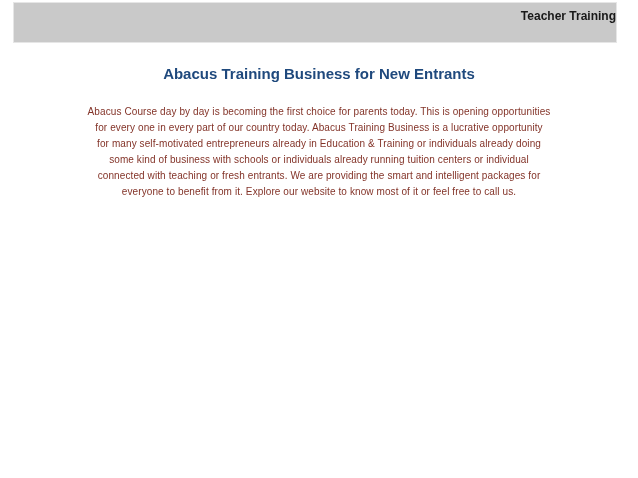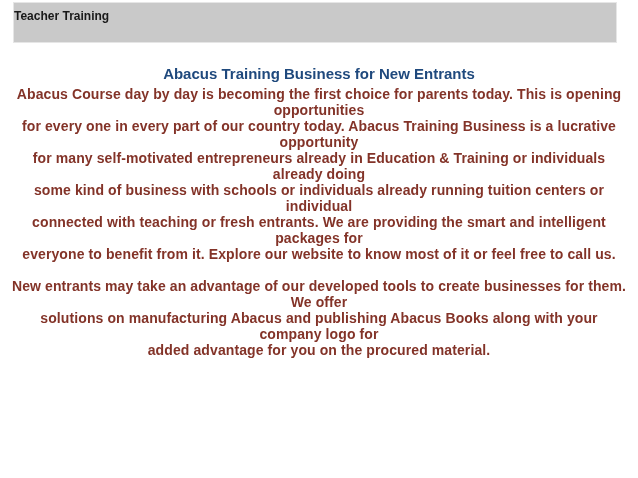--- a/index.html
+++ b/index.html
@@ -16,47 +16,47 @@
   }
   .header-bar {
     position: absolute;
     left: 13px;
     top: 2px;
     width: 604px;
     height: 41px;
     box-sizing: border-box;
     background: var(--header_bar_fill, #c9c9c9);
     border: 1px solid var(--header_bar_border, #e6e6e6);
-    text-align: left;
+    text-align: right;
   }
   .header-title {
     margin-top: 5px;
     font-size: 12px;
     font-weight: bold;
     line-height: 16px;
     color: var(--header_text, #191919);
   }
   .slide-content {
     position: absolute;
     top: 64px;
     left: 8px;
     right: 8px;
     text-align: center;
   }
   .slide-title {
-    margin: 0 0 2px 0;
+    margin: 0 0 20px 0;
     font-size: 15px;
     font-weight: bold;
     line-height: 20px;
     color: var(--title_text, #1f497d);
   }
   .para {
     margin: 0 0 16px 0;
-    font-size: 14px;
-    font-weight: bold;
+    font-size: 10px;
+    font-weight: normal;
     line-height: 16px;
     letter-spacing: 0.1px;
     color: var(--body_text, #833328);
     white-space: pre-line;
   }
 </style>
 </head>
 <body>
 
 <div class="slide">
@@ -69,18 +69,15 @@
     <h1 class="slide-title">Abacus Training Business for New Entrants</h1>
 
     <p class="para">Abacus Course day by day is becoming the first choice for parents today. This is opening opportunities
 for every one in every part of our country today. Abacus Training Business is a lucrative opportunity
 for many self-motivated entrepreneurs already in Education &amp; Training or individuals already doing
 some kind of business with schools or individuals already running tuition centers or individual
 connected with teaching or fresh entrants. We are providing the smart and intelligent packages for
 everyone to benefit from it. Explore our website to know most of it or feel free to call us.</p>
 
 
-    <p class="para">New entrants may take an advantage of our developed tools to create businesses for them. We offer
-solutions on manufacturing Abacus and publishing Abacus Books along with your company logo for
-added advantage for you on the procured material.</p>
   </div>
 
 </div>
 
 </body></html>

